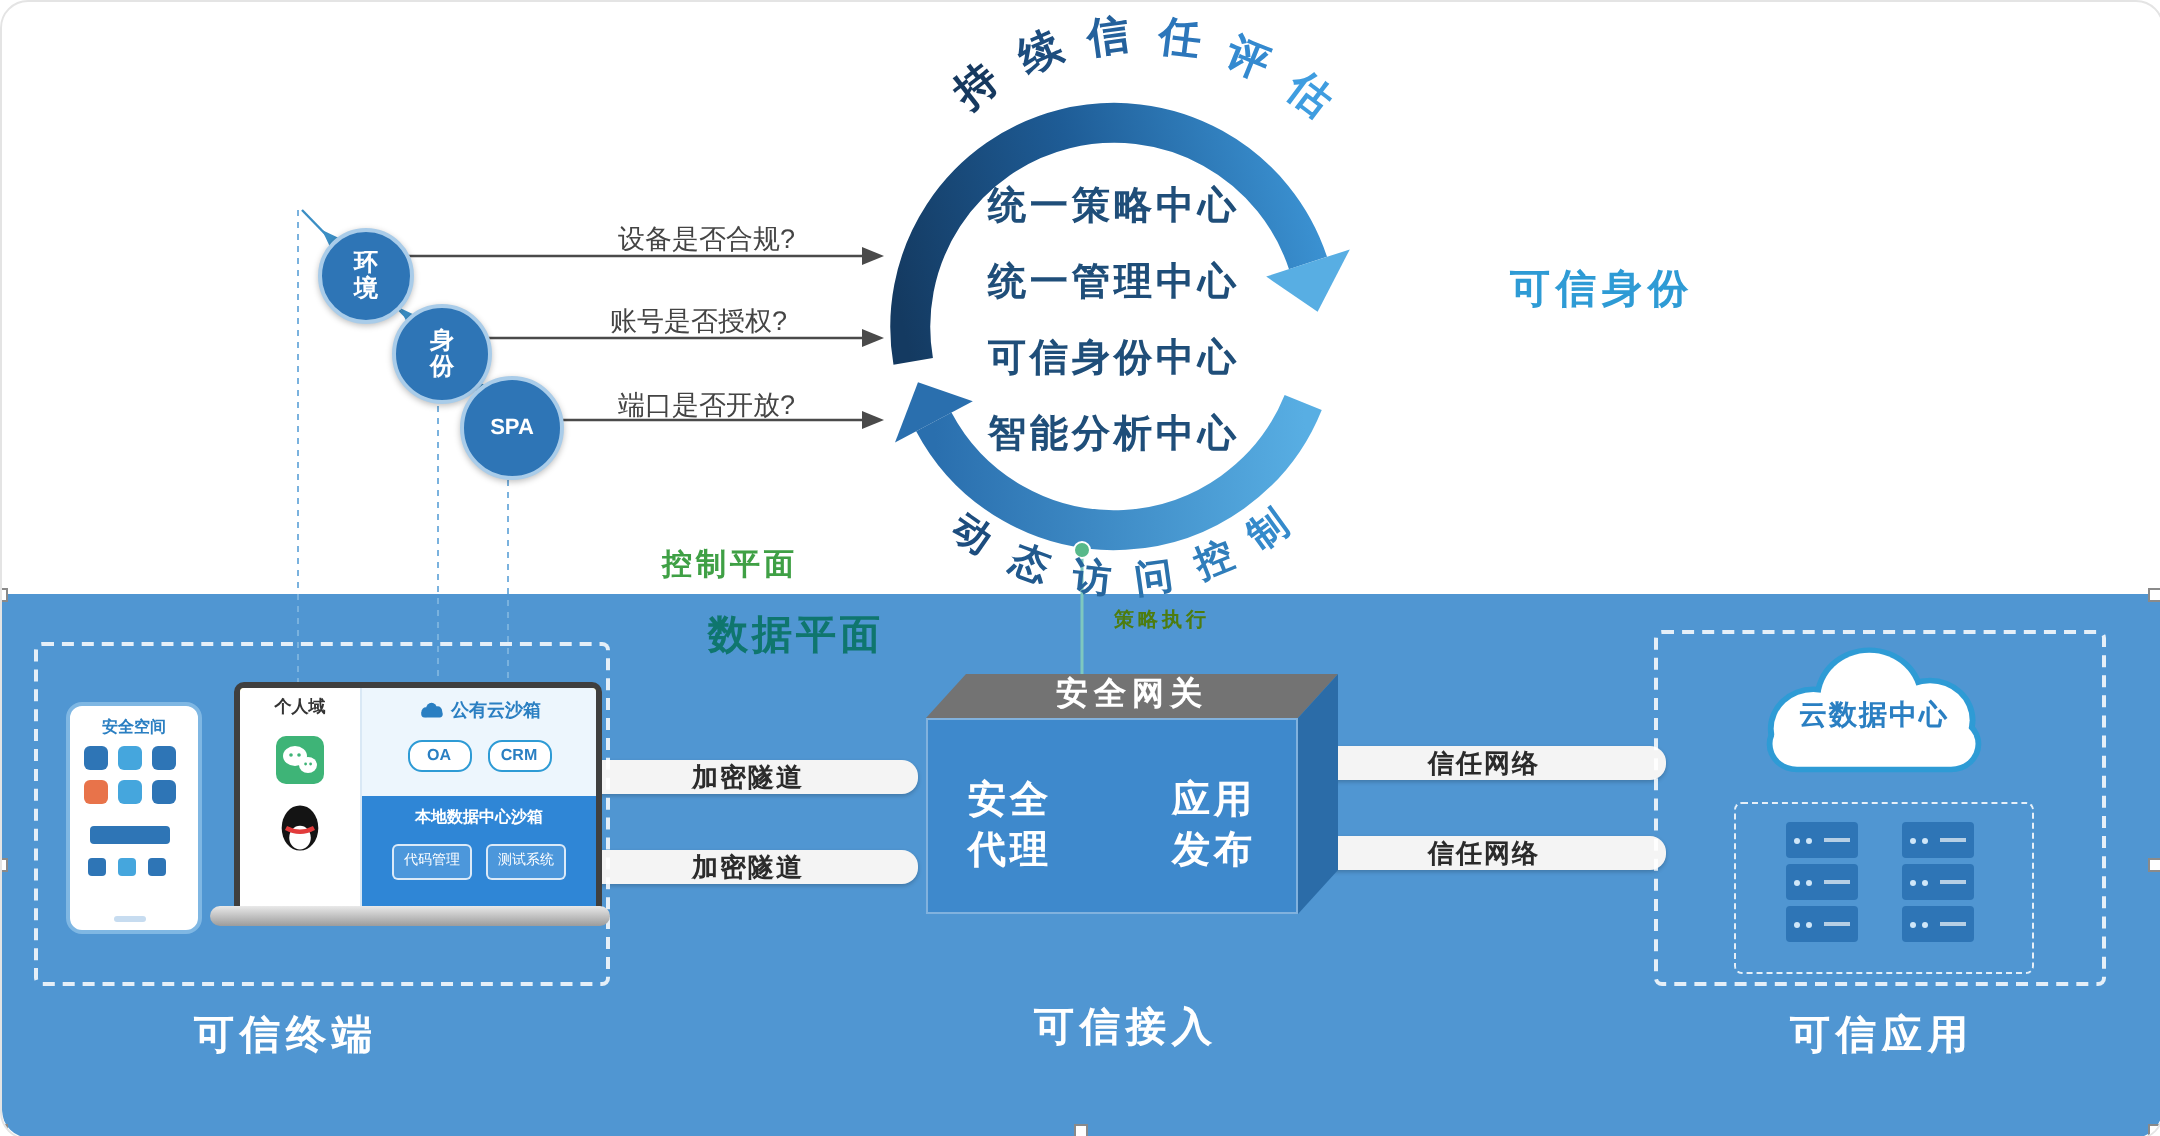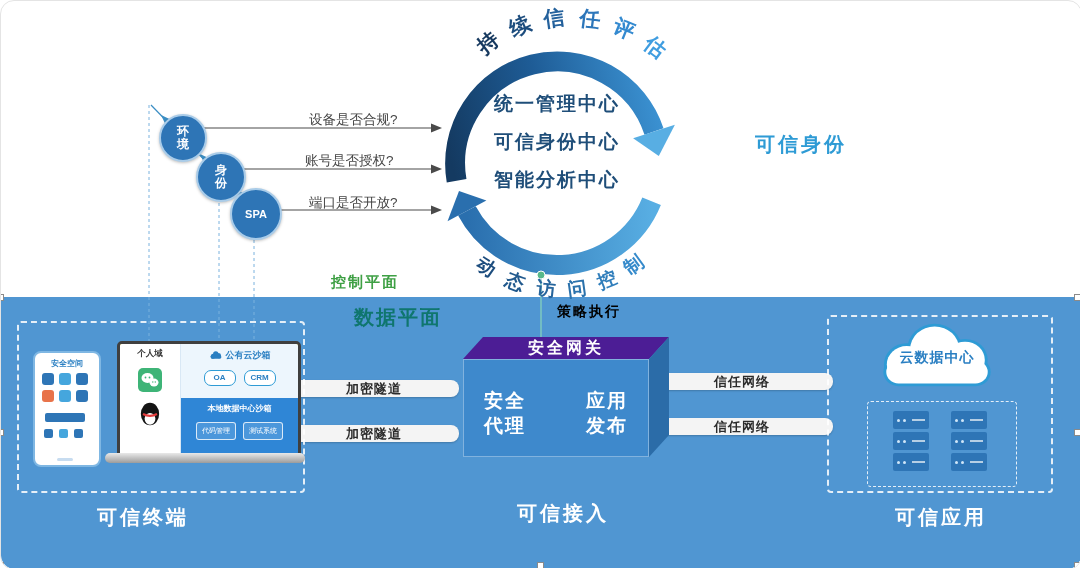--- a/index.html
+++ b/index.html
@@ -29,21 +29,21 @@
   
   #ring-svg{left:424px;top:16px;width:300px;height:290px;}
   #ring-centers{left:456px;top:84px;width:200px;text-align:center;}
   #ring-centers div{font-size:19px;font-weight:600;color:#1f4e79;line-height:38px;letter-spacing:2px;}
   .arc-layer{left:0;top:0;width:1080px;height:568px;pointer-events:none;}
   .arcCh{position:absolute;font-weight:bold;}
   #trusted-identity{left:706px;top:130px;font-size:20px;font-weight:bold;color:#2e9bd5;letter-spacing:3px;margin-left:48px;}
   
   #control-plane{left:330px;top:272px;font-size:15px;font-weight:bold;color:#3fa045;letter-spacing:2px;}
   #data-plane{left:332px;top:303px;font-size:20px;font-weight:bold;color:#0f766e;letter-spacing:2px;margin-left:21px;}
-  #policy-exec{left:556px;top:302px;font-size:14px;font-weight:bold;color:#000000;letter-spacing:2px;}
+  #policy-exec{left:556px;top:302px;font-size:10px;font-weight:bold;color:#4d7c0f;letter-spacing:2px;}
   
   .dashed{border:2px dashed rgba(255,255,255,.85);border-radius:4px;}
   #terminal-box{left:16px;top:320px;width:284px;height:168px;}
   #app-box{left:826px;top:314px;width:222px;height:174px;}
   #server-box{left:866px;top:400px;width:148px;height:84px;border-width:1.5px;}
   
   #phone{left:32px;top:350px;width:64px;height:112px;background:#fff;border:2px solid #7fb7e3;border-radius:8px;}
   #phone-title{position:absolute;left:0;right:0;top:5px;text-align:center;font-size:8px;font-weight:bold;color:#2a7fc2;}
   #phone-grid{position:absolute;left:7px;top:20px;width:48px;display:flex;flex-wrap:wrap;gap:5px;}
   .pic{width:12px;height:12px;border-radius:3px;}
@@ -68,21 +68,21 @@
   #local-label{position:absolute;left:0;right:0;top:5px;text-align:center;font-size:8px;font-weight:bold;color:#fff;}
   #local-apps{position:absolute;left:0;right:0;top:24px;display:flex;justify-content:center;gap:7px;}
   .lbtn{width:38px;height:16px;background:rgba(255,255,255,.14);border:1px solid rgba(255,255,255,.8);border-radius:3px;font-size:7px;color:#fff;text-align:center;line-height:15px;}
   
   .bar{background:#f4f4f4;border-radius:8px;font-size:13px;font-weight:bold;color:#2b2b2b;text-align:center;line-height:17px;height:17px;box-shadow:0 1px 2px rgba(0,0,0,.2);letter-spacing:1px;}
   #tunnel-top{left:288px;top:379px;width:170px;}
   #tunnel-bottom{left:288px;top:424px;width:170px;}
   #trust-top{left:650px;top:372px;width:182px;}
   #trust-bottom{left:650px;top:417px;width:182px;}
   
-  #gw-top{left:462px;top:336px;width:206px;height:22px;background:#4c1d95;clip-path:polygon(20px 0,206px 0,186px 22px,0 22px);text-align:center;}
+  #gw-top{left:462px;top:336px;width:206px;height:22px;background:#737373;clip-path:polygon(20px 0,206px 0,186px 22px,0 22px);text-align:center;}
   #gw-title{font-size:16px;font-weight:bold;color:#fff;line-height:22px;letter-spacing:3px;}
   #gw-side{left:648px;top:336px;width:20px;height:120px;background:#2b6ca8;clip-path:polygon(0 22px,20px 0,20px 98px,0 120px);}
   #gw-front{left:462px;top:358px;width:186px;height:98px;background:#3e89cc;border:1px solid rgba(255,255,255,.35);box-sizing:border-box;}
   .gw-label{position:absolute;top:28px;width:46px;font-size:19px;font-weight:bold;color:#ffffff;letter-spacing:2px;line-height:25px;word-break:break-all;text-align:center;}
   #gw-left{left:18px;}
   #gw-right{left:120px;}
   
   .server{width:36px;}
   #server-1{left:892px;top:410px;}
   #server-2{left:950px;top:410px;}
@@ -154,20 +154,21 @@
           <stop offset="1" stop-color="#2a6fae"></stop>
       </linearGradient>
     </defs>
     <path d="M31.6,163.7 A102,102 0 0 1 229,114.5" fill="none" stroke="url(#g1)" stroke-width="20"></path>
     <polygon points="249.9,107.7 208.1,121.3 233.8,138.9" fill="#58aee3"></polygon>
     <path d="M226.6,184.2 A102,102 0 0 1 41.9,193.9" fill="none" stroke="url(#g2)" stroke-width="20"></path>
     <polygon points="22.5,204.2 61.4,183.6 34,174.1" fill="#2a6fae"></polygon>
   </svg>
 
   <div id="ring-centers" class="abs z3">
+    <div>统一策略中心</div>
     <div>统一管理中心</div>
     <div>可信身份中心</div>
     <div>智能分析中心</div>
   </div>
 
   <div id="arc-top" class="abs arc-layer z3">
       <span class="arcCh" style="left: 487px; top: 42px; font-size: 21px; color: rgb(22, 57, 95); transform: translate(-50%, -50%) rotate(-38deg);">持</span>
       <span class="arcCh" style="left: 519px; top: 25px; font-size: 21px; color: rgb(29, 77, 126); transform: translate(-50%, -50%) rotate(-24deg);">续</span>
       <span class="arcCh" style="left: 553px; top: 17px; font-size: 21px; color: rgb(36, 97, 156); transform: translate(-50%, -50%) rotate(-8deg);">信</span>
       <span class="arcCh" style="left: 589px; top: 18px; font-size: 21px; color: rgb(44, 118, 186); transform: translate(-50%, -50%) rotate(7deg);">任</span>

